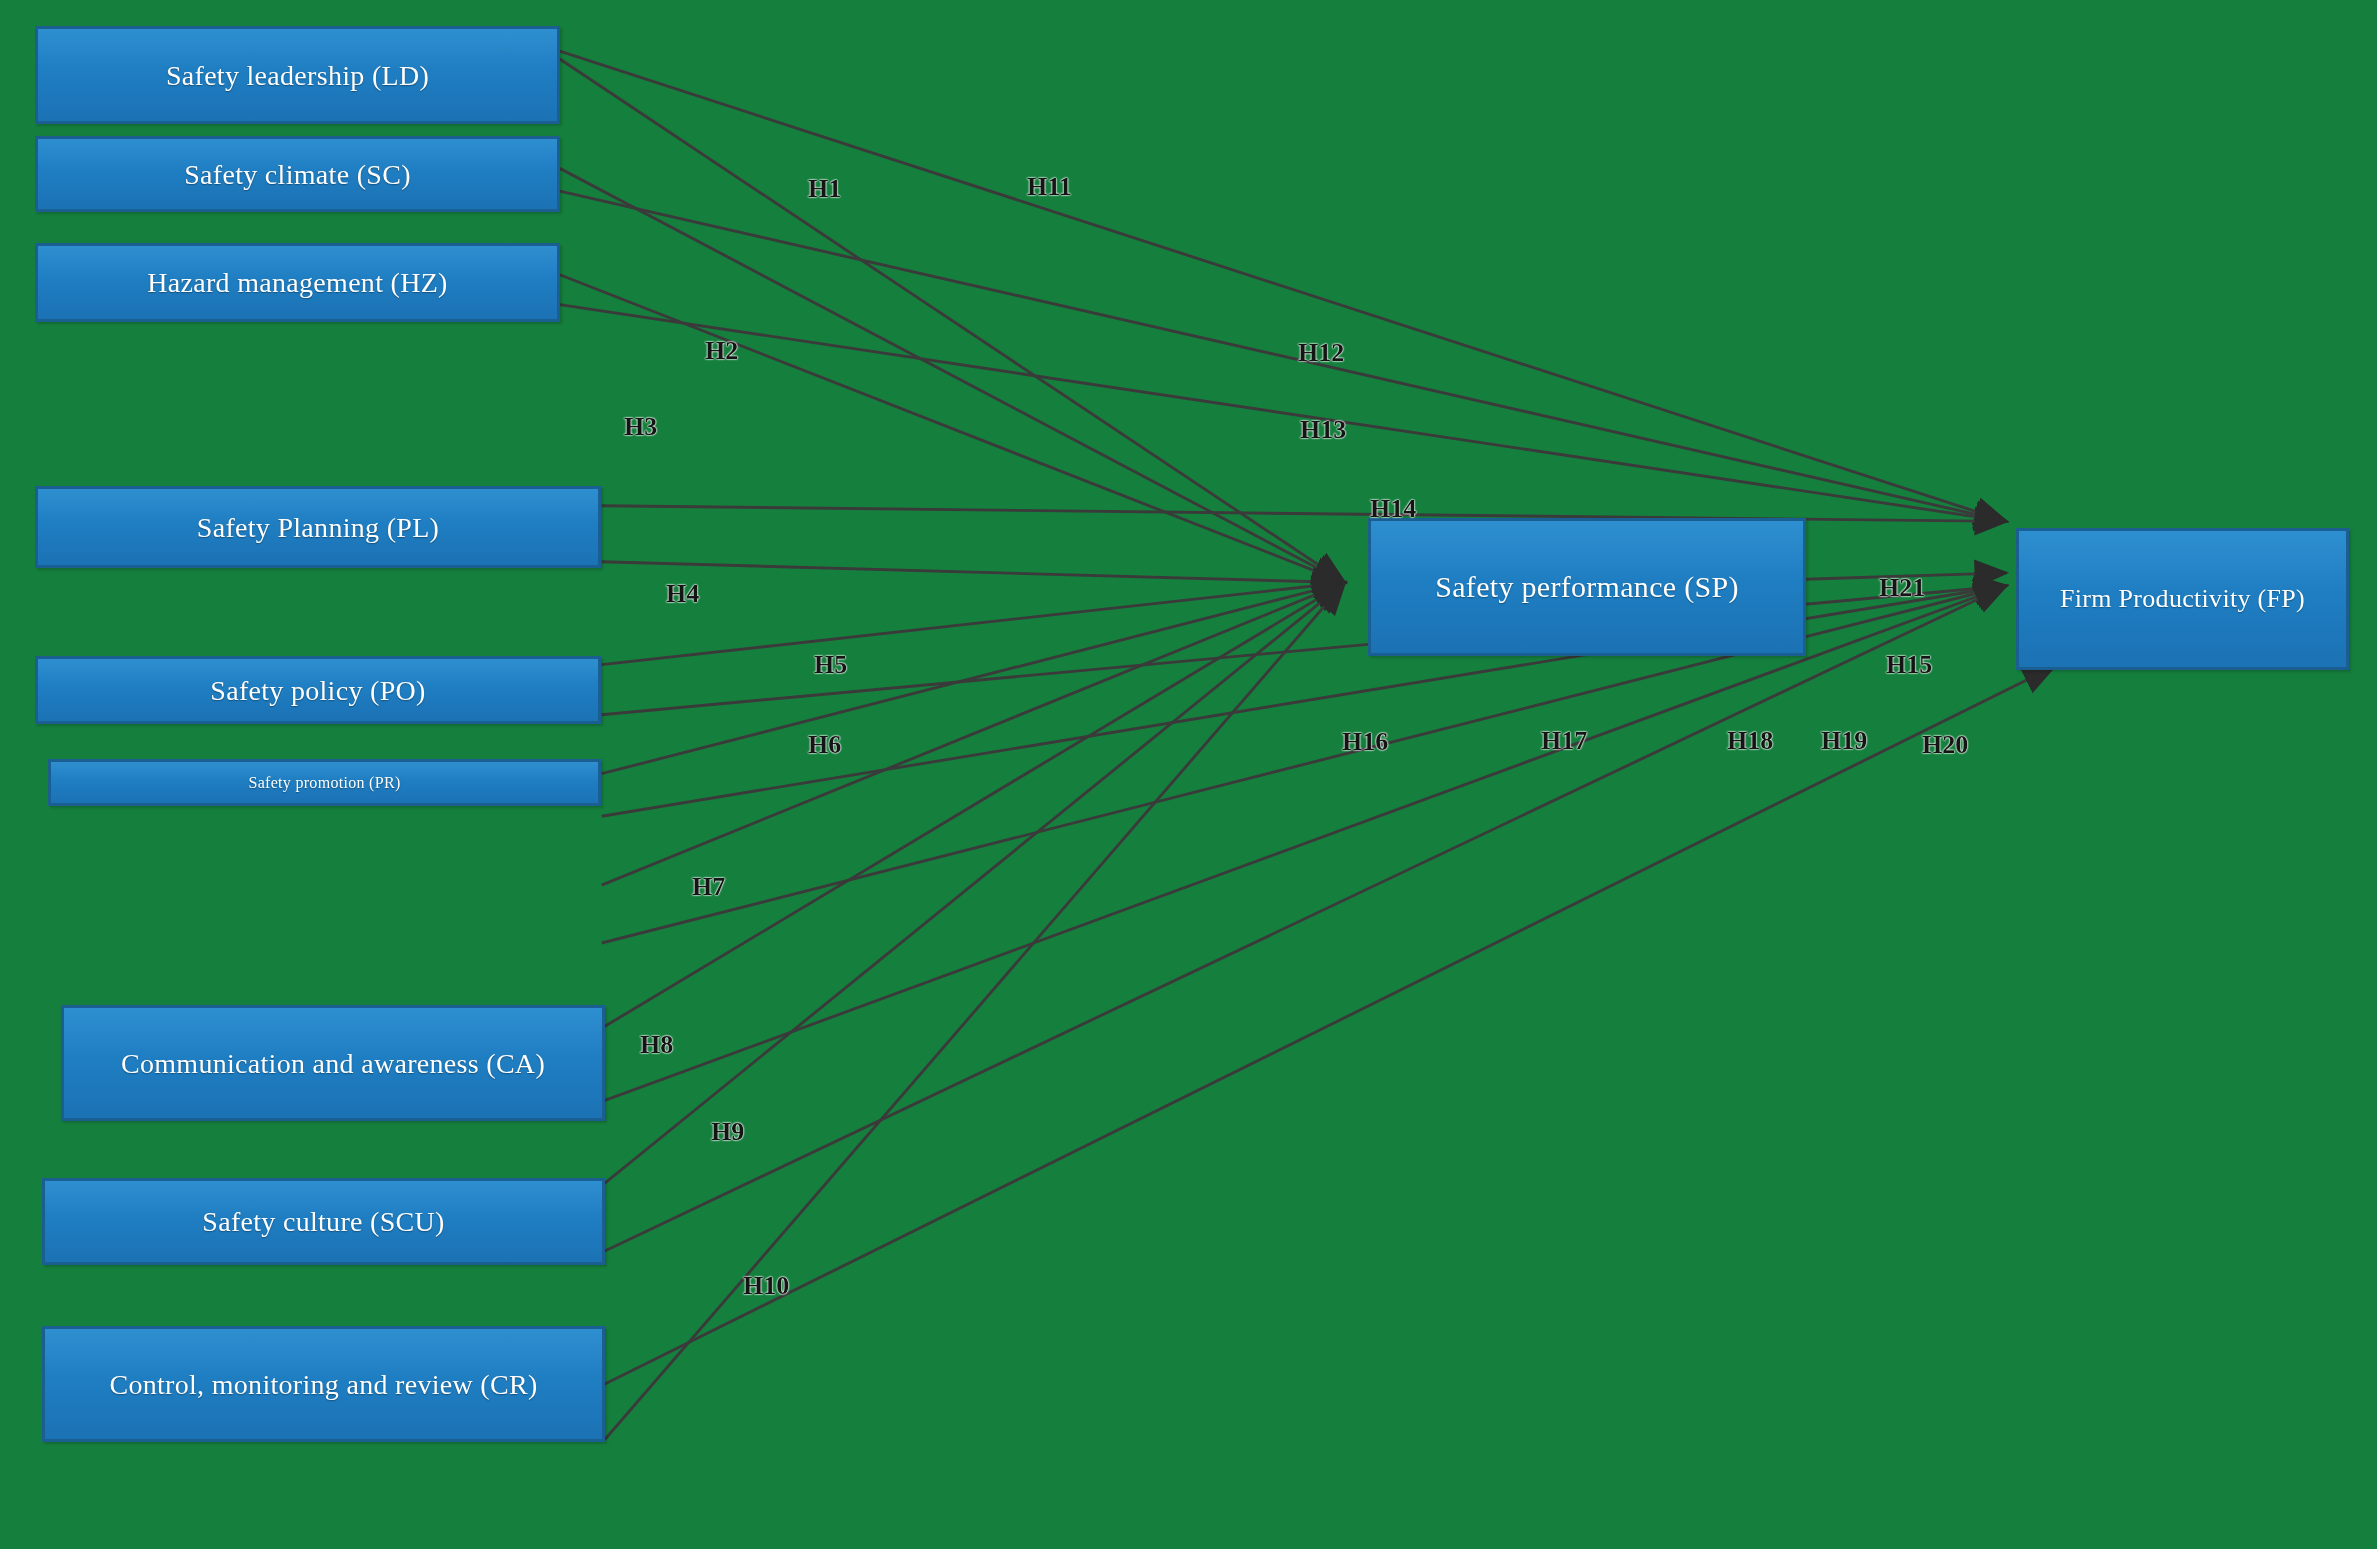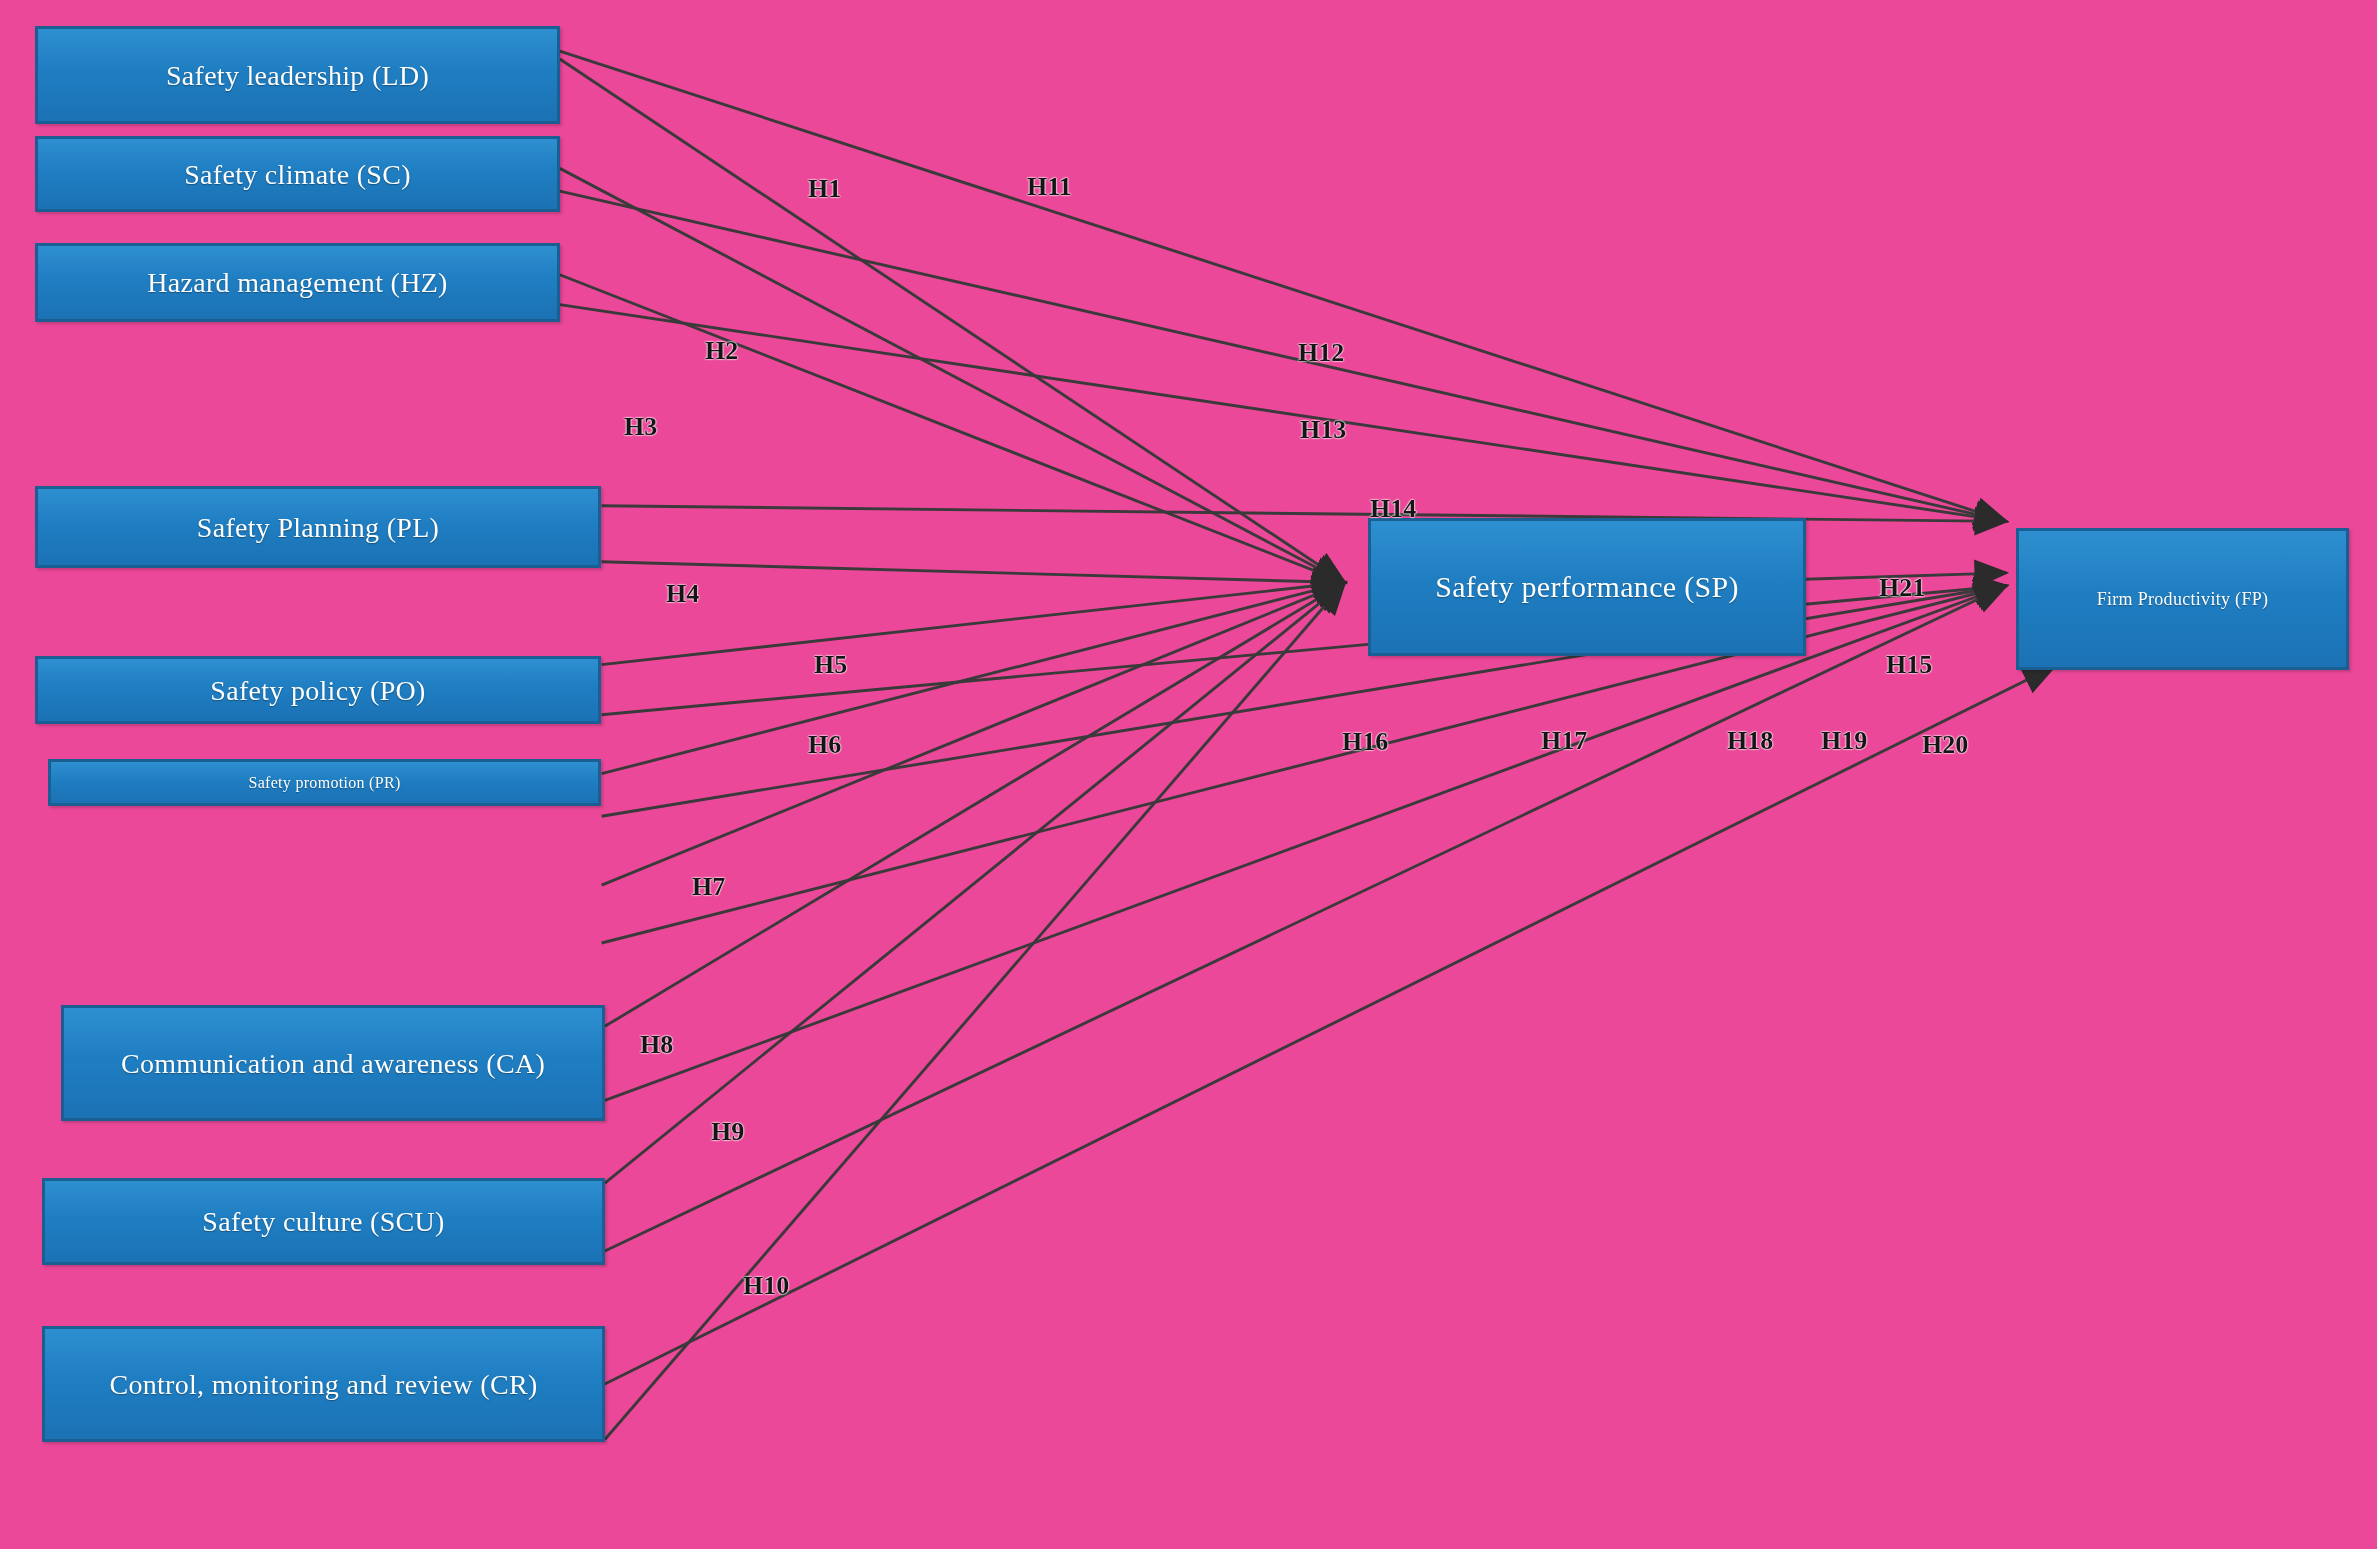--- a/index.html
+++ b/index.html
@@ -1,21 +1,21 @@
 <!DOCTYPE html>
 <html style="font-size:10.3px"><head>
 <meta charset="utf-8">
 <style>
   html,body{margin:0;padding:0;background:#ffffff;}
   body{font-family:"Liberation Serif", serif;}
   #stage{
     position:relative;
     width:2377px;
     height:1550px;
-    background:#ec4899;
+    background:#15803d;
     overflow:hidden;
   }
   svg#wires{
     position:absolute;
     left:0;top:0;
     width:2377px;height:1550px;
     pointer-events:none;
   }
   .node{
     position:absolute;
@@ -110,21 +110,21 @@
   <div class="node" style="left: 42px; top: 1178px; width: 563px; height: 87px; font-size: 28px;">
       <span>Safety culture (SCU)</span>
     </div>
   <div class="node" style="left: 42px; top: 1326px; width: 563px; height: 116px; font-size: 28px;">
       <span>Control, monitoring and review (CR)</span>
     </div>
 
   <div class="node" id="node-sp" style="left: 1368px; top: 518px; width: 438px; height: 138px; font-size: 30px;">
       <span>Safety performance (SP)</span>
     </div>
-  <div class="node" id="node-fp" style="left: 2016px; top: 528px; width: 333px; height: 142px; font-size: 18px;">
+  <div class="node" id="node-fp" style="left: 2016px; top: 528px; width: 333px; height: 142px; font-size: 26px;">
       <span>Firm Productivity (FP)</span>
     </div>
 
   <div id="labels">
       <div class="hlabel" style="left: 808px; top: 174px;">H1</div>
       <div class="hlabel" style="left: 1027px; top: 172px;">H11</div>
       <div class="hlabel" style="left: 705px; top: 336px;">H2</div>
       <div class="hlabel" style="left: 1271px; top: 338px; margin-left: 27px;">H12</div>
       <div class="hlabel" style="left: 624px; top: 412px;">H3</div>
       <div class="hlabel" style="left: 1300px; top: 415px;">H13</div>

